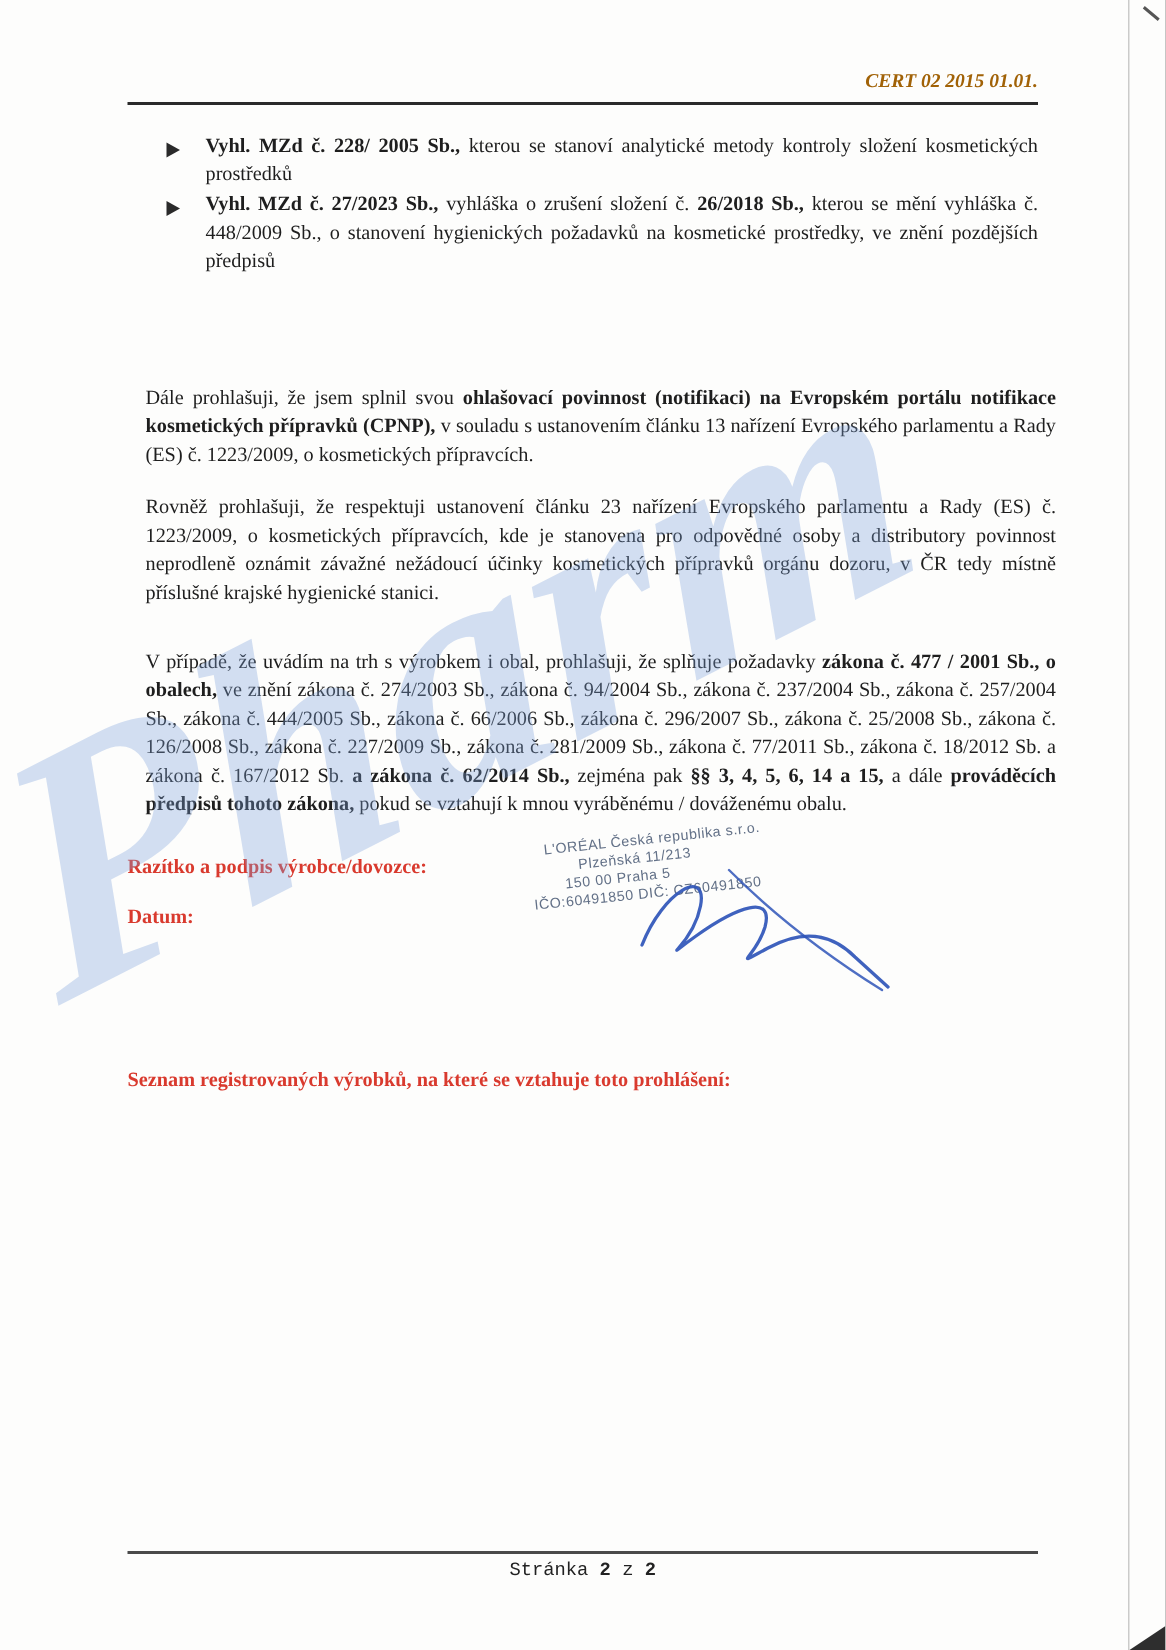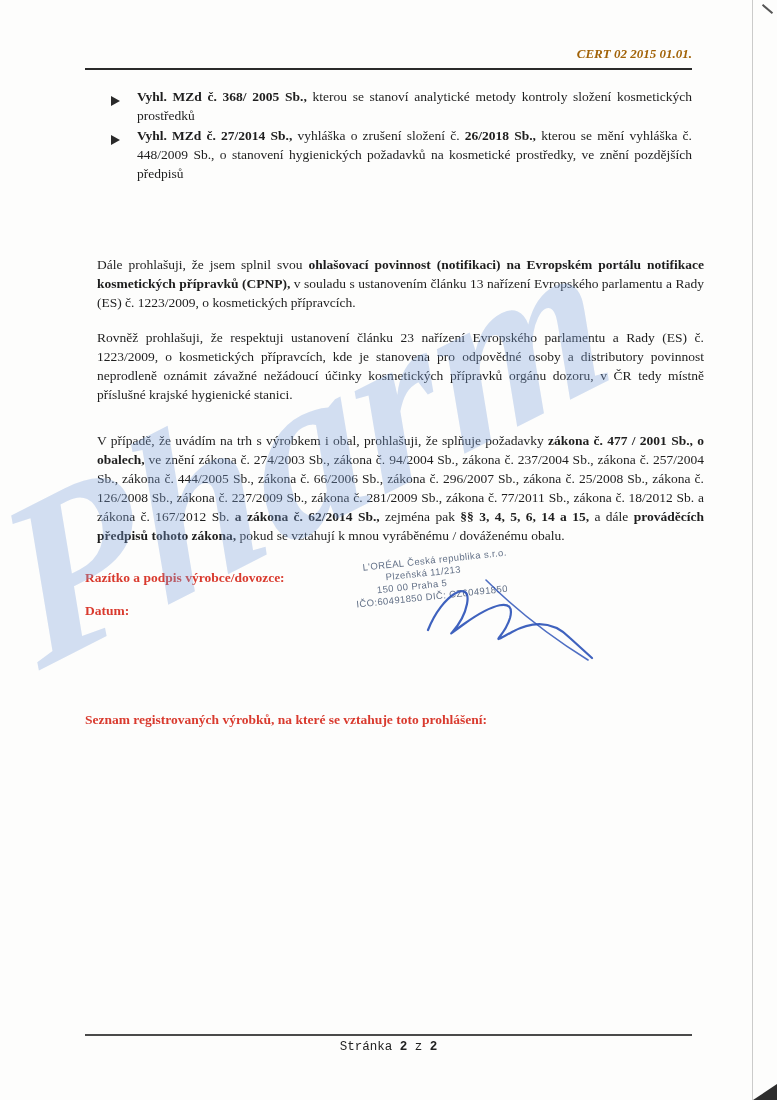--- a/index.html
+++ b/index.html
@@ -70,25 +70,25 @@
 <div class="page">
 
   <div class="watermark">Pharm</div>
 
   <div class="content-abs doc-code" style="position:absolute;">CERT 02 2015 01.01.</div>
   <div class="content-abs header-rule" style="position:absolute;"></div>
 
   <div class="content-abs bullets" style="position:absolute;">
     <div class="bullet-item">
       <span class="bullet-arrow"><span class="tri"></span></span>
-      <span class="bullet-text"><span class="b">Vyhl. MZd č. 368/ 2005 Sb.,</span><span> kterou se stanoví analytické metody kontroly složení kosmetických prostředků</span></span>
+      <span class="bullet-text"><span class="b">Vyhl. MZd č. 228/ 2005 Sb.,</span><span> kterou se stanoví analytické metody kontroly složení kosmetických prostředků</span></span>
     </div>
     <div class="bullet-item">
       <span class="bullet-arrow"><span class="tri"></span></span>
-      <span class="bullet-text"><span class="b">Vyhl. MZd č. 27/2014 Sb.,</span><span> vyhláška o zrušení složení č. </span><span class="b">26/2018 Sb.,</span><span> kterou se mění vyhláška č. 448/2009 Sb., o stanovení hygienických požadavků na kosmetické prostředky, ve znění pozdějších předpisů</span></span>
+      <span class="bullet-text"><span class="b">Vyhl. MZd č. 27/2023 Sb.,</span><span> vyhláška o zrušení složení č. </span><span class="b">26/2018 Sb.,</span><span> kterou se mění vyhláška č. 448/2009 Sb., o stanovení hygienických požadavků na kosmetické prostředky, ve znění pozdějších předpisů</span></span>
     </div>
   </div>
 
   <p class="para p1"><span>Dále prohlašuji, že jsem splnil svou </span><span class="b">ohlašovací povinnost (notifikaci) na Evropském portálu notifikace kosmetických přípravků (CPNP),</span><span> v souladu s ustanovením článku 13 nařízení Evropského parlamentu a Rady (ES) č. 1223/2009, o kosmetických přípravcích.</span></p>
 
   <p class="para p2">Rovněž prohlašuji, že respektuji ustanovení článku 23 nařízení Evropského parlamentu a Rady (ES) č. 1223/2009, o kosmetických přípravcích, kde je stanovena pro odpovědné osoby a distributory povinnost neprodleně oznámit závažné nežádoucí účinky kosmetických přípravků orgánu dozoru, v ČR tedy místně příslušné krajské hygienické stanici.</p>
 
   <p class="para p3"><span>V případě, že uvádím na trh s výrobkem i obal, prohlašuji, že splňuje požadavky </span><span class="b">zákona č. 477 / 2001 Sb., o obalech,</span><span> ve znění zákona č. 274/2003 Sb., zákona č. 94/2004 Sb., zákona č. 237/2004 Sb., zákona č. 257/2004 Sb., zákona č. 444/2005 Sb., zákona č. 66/2006 Sb., zákona č. 296/2007 Sb., zákona č. 25/2008 Sb., zákona č. 126/2008 Sb., zákona č. 227/2009 Sb., zákona č. 281/2009 Sb., zákona č. 77/2011 Sb., zákona č. 18/2012 Sb. a zákona č. 167/2012 Sb. </span><span class="b">a zákona č. 62/2014 Sb.,</span><span> zejména pak </span><span class="b">§§ 3, 4, 5, 6, 14 a 15,</span><span> a dále </span><span class="b">prováděcích předpisů tohoto zákona,</span><span> pokud se vztahují k mnou vyráběnému / dováženému obalu.</span></p>
 
   <div class="red-label label-stamp">Razítko a podpis výrobce/dovozce:</div>

